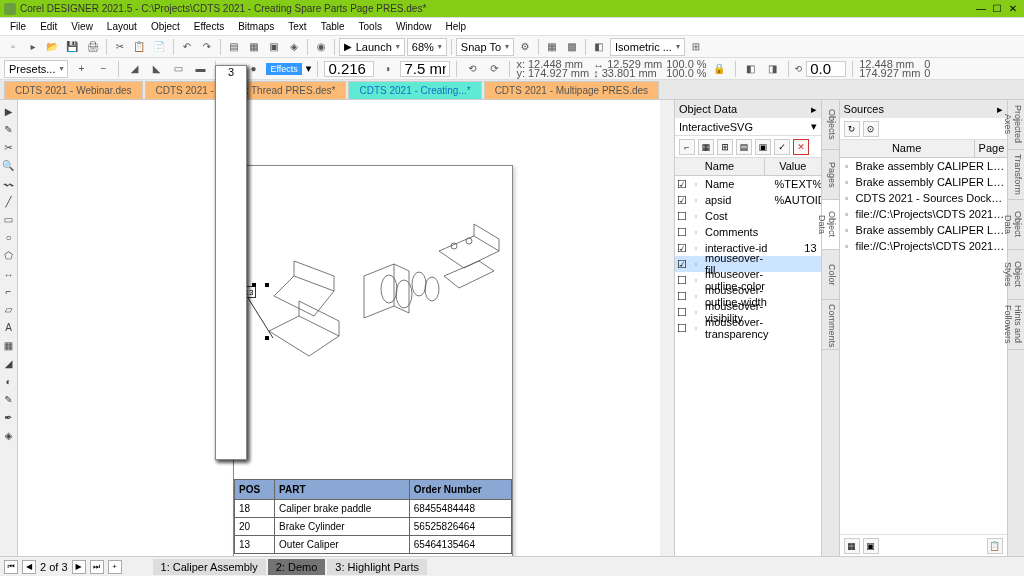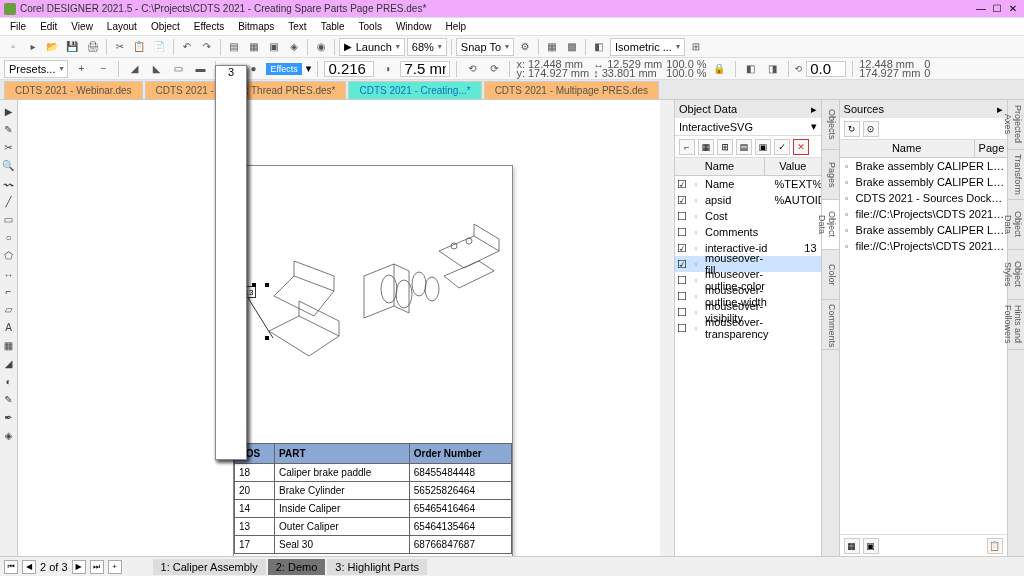--- a/index.html
+++ b/index.html
@@ -1,18 +1,18 @@
 <!DOCTYPE html>
 <html><head>
 <meta charset="utf-8">
 <style>
 * { margin: 0; padding: 0; box-sizing: border-box; font-family: "Segoe UI", Tahoma, sans-serif; font-size: 11px; }
 body { background: #f0f0f0; width: 1024px; height: 576px; overflow: hidden; }
 
-.titlebar { height: 18px; background: #f0abfc; display: flex; align-items: center; padding: 0 4px; border-bottom: 1px solid #ddd; }
+.titlebar { height: 18px; background: #84cc16; display: flex; align-items: center; padding: 0 4px; border-bottom: 1px solid #ddd; }
 .titlebar .icon { width: 12px; height: 12px; background: #6b9e3f; border-radius: 2px; margin-right: 4px; }
 .titlebar .title { flex: 1; font-size: 10px; color: #333; }
 .titlebar .win-btns { display: flex; gap: 2px; }
 .titlebar .win-btn { width: 14px; height: 14px; display: flex; align-items: center; justify-content: center; font-size: 10px; cursor: pointer; }
 
 .menubar { height: 18px; background: #fff; display: flex; align-items: center; padding: 0 4px; gap: 2px; border-bottom: 1px solid #e0e0e0; }
 .menubar .menu-item { padding: 2px 6px; font-size: 10px; cursor: pointer; }
 
 .toolbar { height: 22px; background: #f8f8f8; display: flex; align-items: center; padding: 0 4px; gap: 2px; border-bottom: 1px solid #ddd; }
 .tool-btn { width: 18px; height: 18px; display: flex; align-items: center; justify-content: center; cursor: pointer; border: 1px solid transparent; font-size: 10px; color: #555; }
@@ -288,33 +288,23 @@
               <td>18</td>
               <td>Caliper brake paddle</td>
               <td>68455484448</td>
             </tr>
             <tr>
               <td>20</td>
               <td>Brake Cylinder</td>
               <td>56525826464</td>
             </tr>
             <tr>
-              <td>14</td>
-              <td>Inside Caliper</td>
-              <td>65465416464</td>
-            </tr>
-            <tr>
               <td>13</td>
               <td>Outer Caliper</td>
               <td>65464135464</td>
-            </tr>
-            <tr>
-              <td>17</td>
-              <td>Seal 30</td>
-              <td>68766847687</td>
             </tr>
           </tbody>
       </table>
     </div>
     <div class="scrollbar-v"></div>
   </div>
 
   <div class="right-panels">
 
     <div class="object-data-panel">

